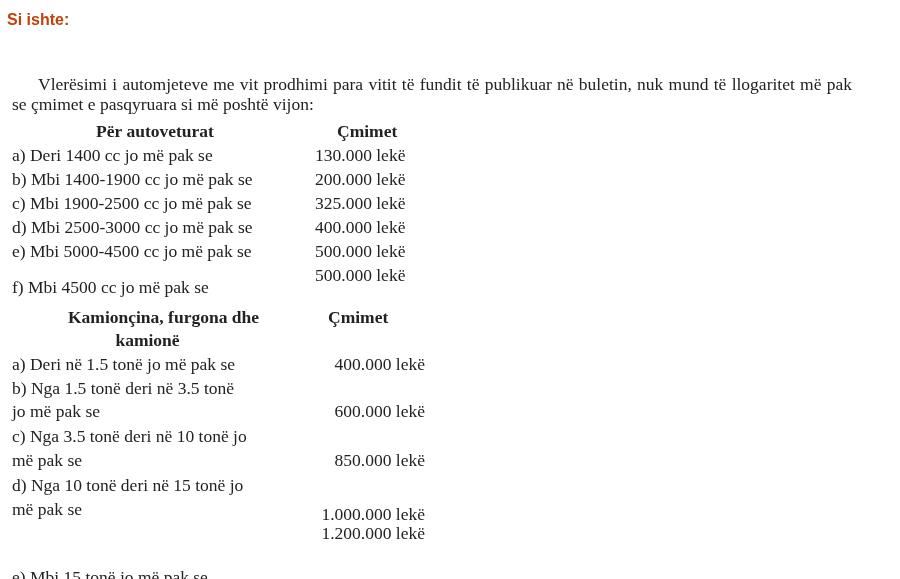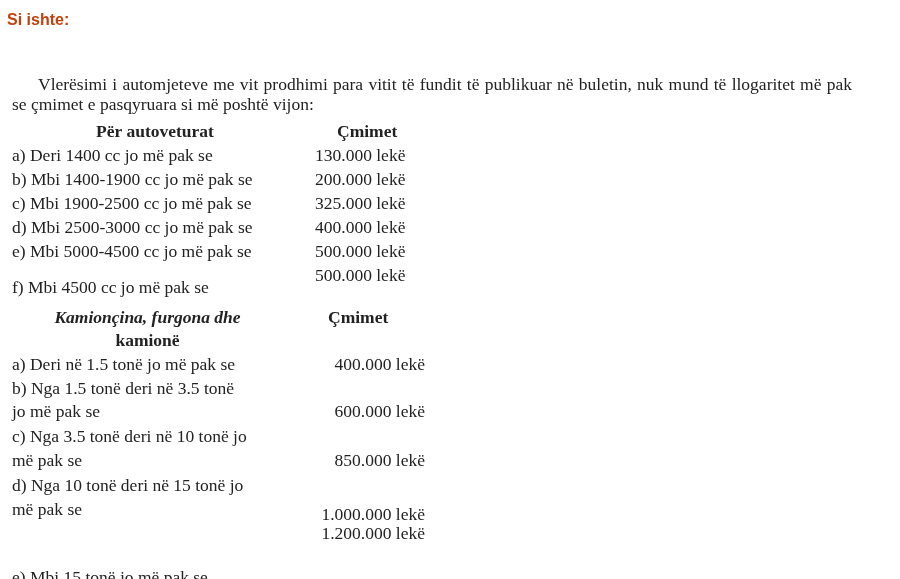--- a/index.html
+++ b/index.html
@@ -38,21 +38,21 @@
   <div class="abs serif price-left" style="top:217px;">400.000 lekë</div>
 
   <div class="abs serif" style="left:12px; top:241px;">e) Mbi 5000-4500 cc jo më pak se</div>
   <div class="abs serif price-left" style="top:241px;">500.000 lekë</div>
 
   <div class="abs serif" style="left:12px; top:277px;">f) Mbi 4500 cc jo më pak se</div>
   <div class="abs serif price-left" style="top:265px;">500.000 lekë</div>
 </div>
 
 <div>
-  <div class="abs serif bold hdr-center" style="left:20px; top:307px; width:255px;font-style:italic;">Kamionçina, furgona dhe</div>
+  <div class="abs serif bold hdr-center" style="left:36px; top:307px; width:255px;">Kamionçina, furgona dhe</div>
   <div class="abs serif bold hdr-center" style="left:20px; top:330px; width:255px;">kamionë</div>
   <div class="abs serif bold" style="left:328px; top:307px;">Çmimet</div>
 
   <div class="abs serif" style="left:12px; top:354px;">a) Deri në 1.5 tonë jo më pak se</div>
   <div class="abs serif price-right" style="top:354px;">400.000 lekë</div>
 
   <div class="abs serif" style="left:12px; top:378px;">b) Nga 1.5 tonë deri në 3.5 tonë</div>
   <div class="abs serif" style="left:12px; top:401px;">jo më pak se</div>
   <div class="abs serif price-right" style="top:401px;">600.000 lekë</div>
 

